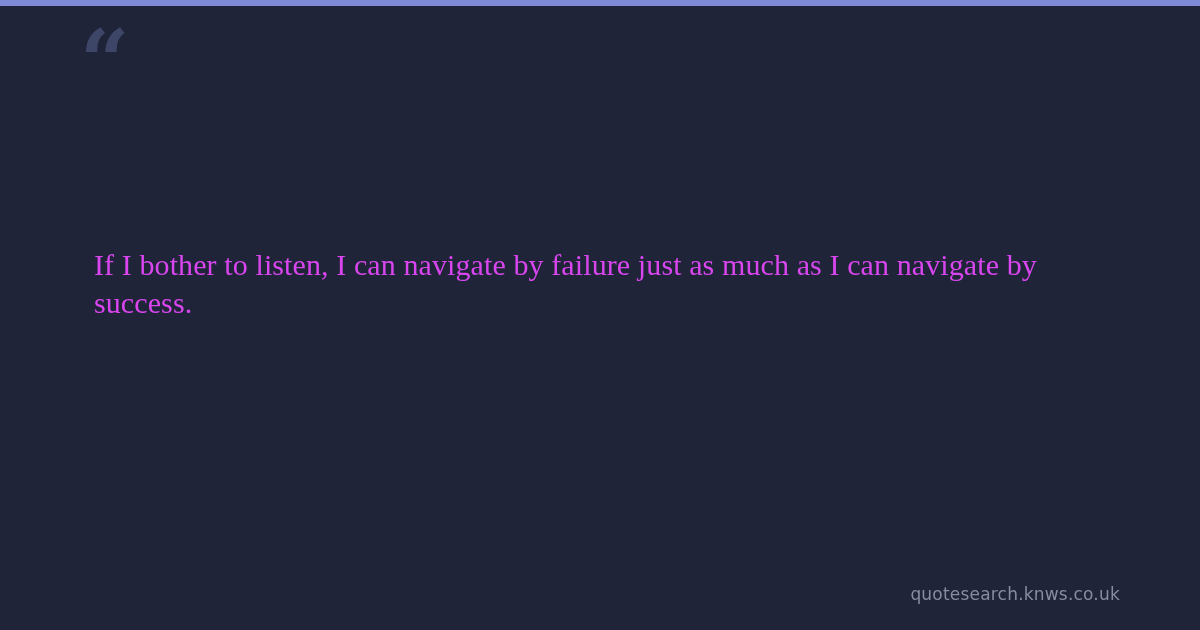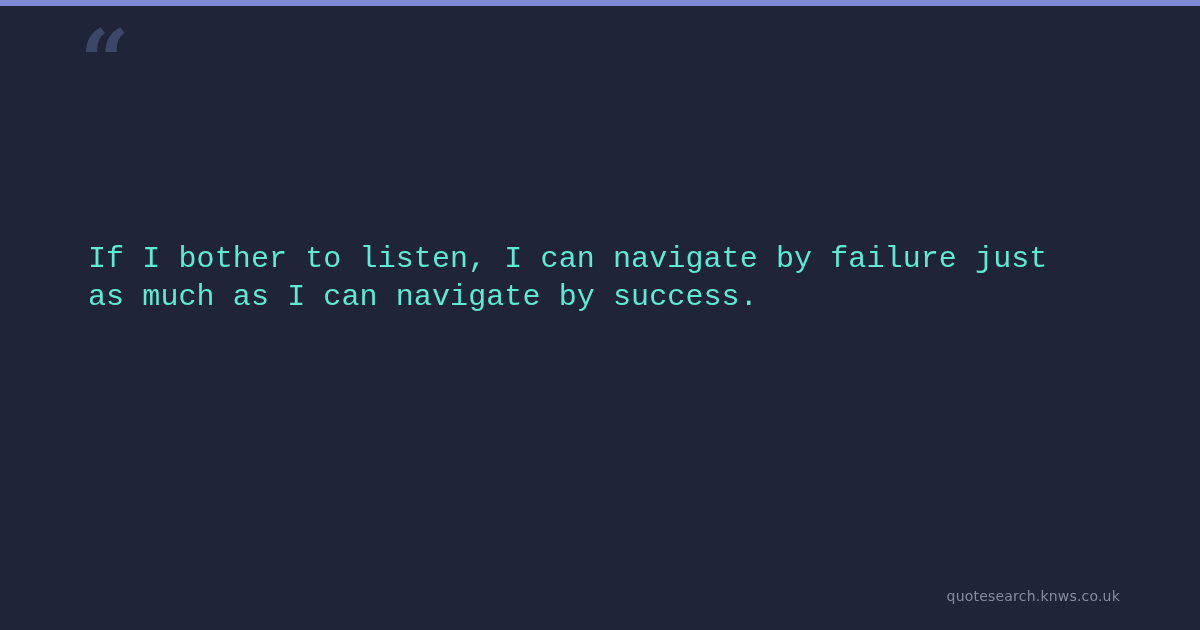--- a/index.html
+++ b/index.html
@@ -48,28 +48,28 @@
   }
 
   .content {
     position: absolute;
     left: 80px;
     top: 232px;
     width: 1120px;
   }
 
   .quote-text {
-    font-family: Liberation Mono, monospace;
+    font-family: Liberation Serif, serif;
     font-size: 30px;
     font-weight: 400;
     line-height: 38px;
-    color: #5eead4;
+    color: #d946ef;
     letter-spacing: 0.1px;
     max-width: 1000px;
-    margin: 8px;
+    margin: 14px;
     white-space: pre-wrap;
   }
 
   .attribution {
     margin-top: 24px;
     font-family: "DejaVu Sans", sans-serif;
     font-size: 19px;
     font-weight: 700;
     line-height: 26px;
     color: #7d8ad4;
@@ -80,21 +80,21 @@
 
   .attribution .dash {
     margin-right: 6px;
   }
 
   .footer-url {
     position: absolute;
     right: 80px;
     bottom: 26px;
     font-family: "DejaVu Sans", sans-serif;
-    font-size: 14px;
+    font-size: 17px;
     font-weight: 400;
     color: #878d9f;
     letter-spacing: 0.2px;
   }
 </style>
 </head>
 <body>
 
 <div class="quote-card">
 

